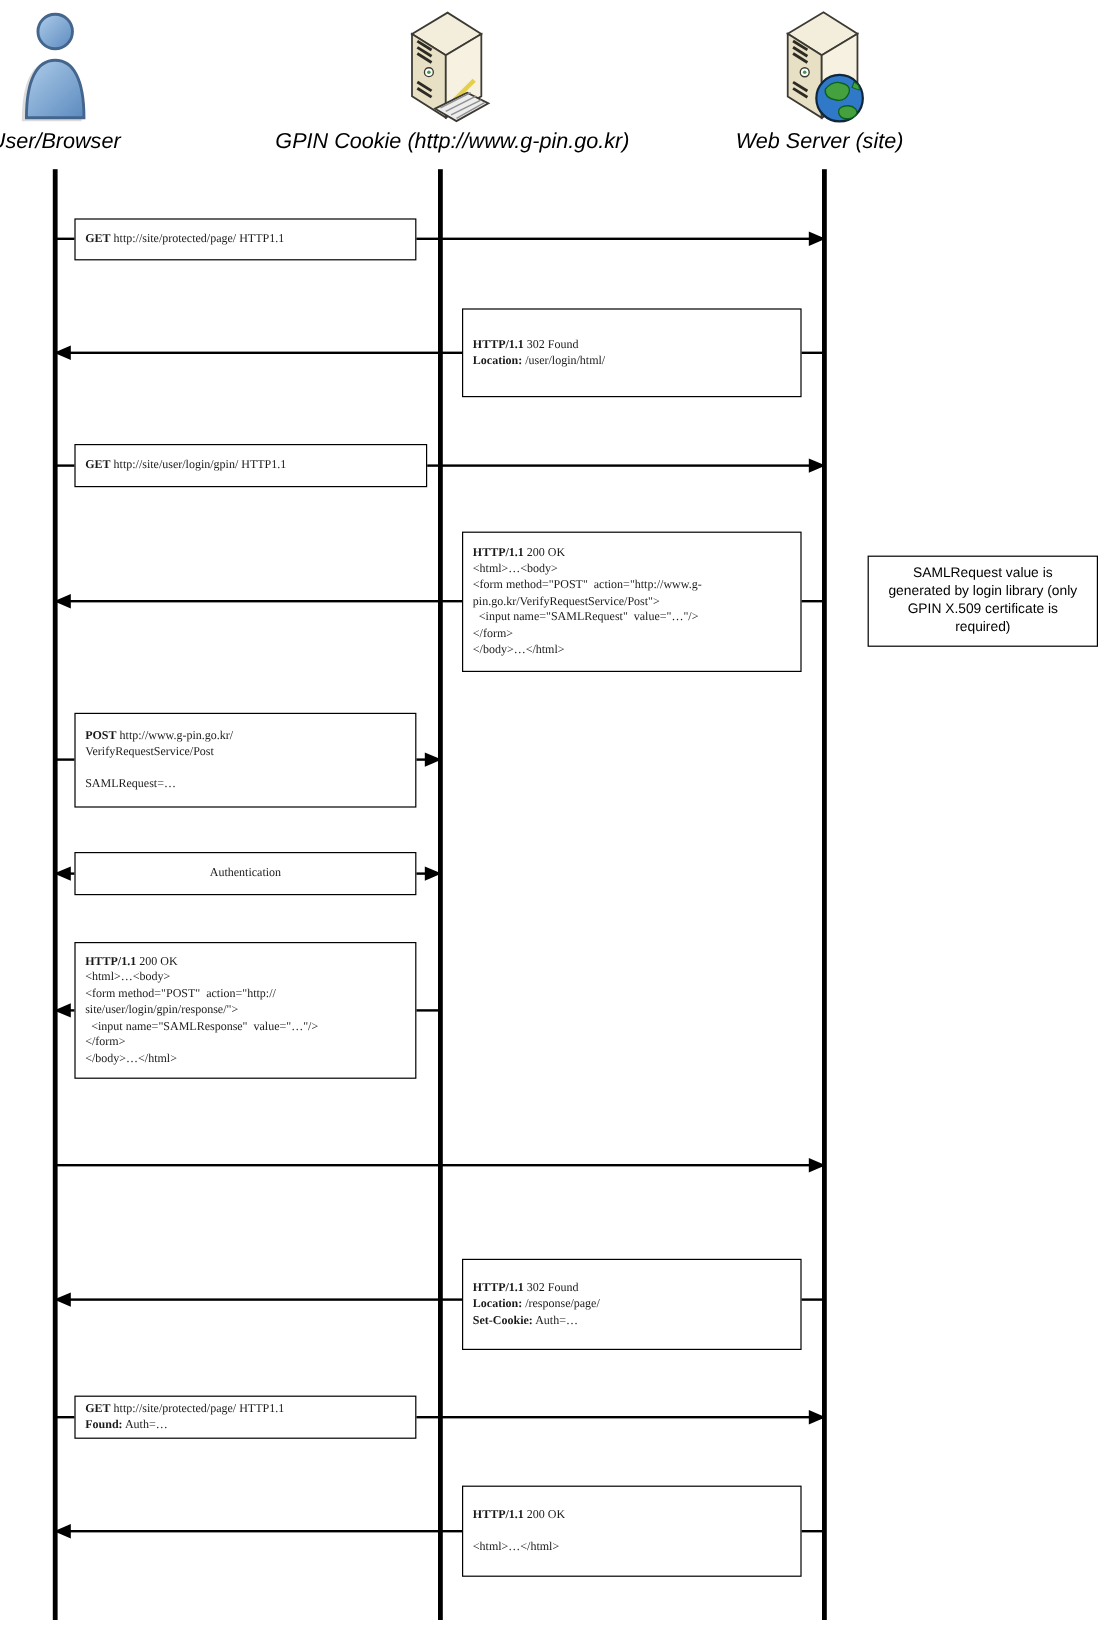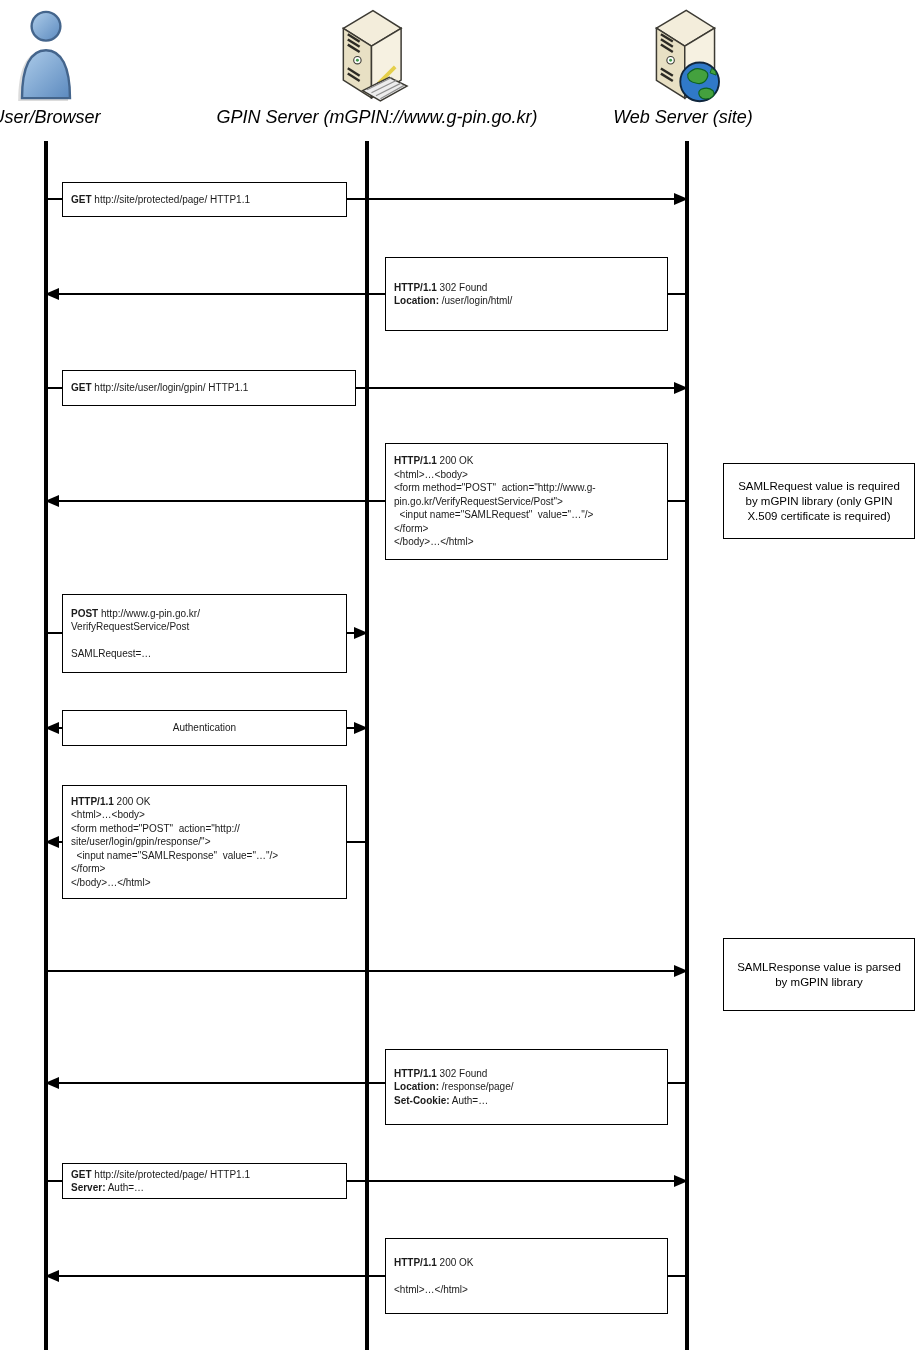--- a/index.html
+++ b/index.html
@@ -11,21 +11,21 @@
   .actor-icon{position:absolute;z-index:2;}
   .arrow{position:absolute;height:12px;z-index:2;}
   .shaft{position:absolute;left:0;right:0;top:5px;height:2px;background:#000;}
   .head-r{position:absolute;right:-1px;top:0;width:0;height:0;
           border-left:14px solid #000;border-top:6px solid transparent;border-bottom:6px solid transparent;}
   .head-l{position:absolute;left:-1px;top:0;width:0;height:0;
           border-right:14px solid #000;border-top:6px solid transparent;border-bottom:6px solid transparent;}
   .msgbox{position:absolute;background:#fff;border:1px solid #000;z-index:3;
           display:flex;flex-direction:column;justify-content:center;
           padding:2px 8px;box-sizing:border-box;
-          font-family:Liberation Sans, sans-serif;font-size:10px;line-height:13.5px;color:#1a1a1a;}
+          font-family:Liberation Serif, serif;font-size:10px;line-height:13.5px;color:#1a1a1a;}
   .msgbox .line{white-space:pre;min-height:13.5px;}
   .msgbox.center .line{text-align:center;}
   .b{font-weight:bold;}
   .note{position:absolute;background:#fff;border:1px solid #000;z-index:3;
         display:flex;align-items:center;justify-content:center;text-align:center;
         font-size:11.5px;line-height:15px;padding:4px 12px;box-sizing:border-box;}
 </style>
 </head>
 <body>
 
@@ -95,21 +95,21 @@
       <g>
         <circle cx="72" cy="106" r="26" fill="#3079c8" stroke="#10263d" stroke-width="2.5"></circle>
         <path d="M56,96 q8,-10 18,-7 q12,3 8,12 q-4,9 -14,7 q-13,-2 -12,-12 Z" fill="#44a13e" stroke="#0c611f" stroke-width="1.5"></path>
         <path d="M74,116 q10,-4 16,2 q4,6 -4,10 q-10,3 -14,-3 q-3,-6 2,-9 Z" fill="#44a13e" stroke="#0c611f" stroke-width="1.5"></path>
         <path d="M88,88 q7,3 6,9 l-8,-3 Z" fill="#44a13e" stroke="#0c611f" stroke-width="1.2"></path>
       </g>
     </svg>
   </div>
 
   <span class="actor-label" style="left:46px;">User/Browser</span>
-  <span class="actor-label" style="left:377px;">GPIN Server (mGPIN://www.g-pin.go.kr)</span>
+  <span class="actor-label" style="left:377px;">GPIN Cookie (http://www.g-pin.go.kr)</span>
   <span class="actor-label" style="left:683px;text-align:right;">Web Server (site)</span>
 
   <div class="lifeline" style="left:44px;"></div>
   <div class="lifeline" style="left:365px;"></div>
   <div class="lifeline" style="left:685px;"></div>
 
   <div class="arrow" style="left:46px;top:193px;width:641px;">
       <div class="shaft"></div>
       <div class="head-r"></div>
     </div>
@@ -201,25 +201,24 @@
 
 
   <div class="msgbox" style="left:385px;top:1049px;width:283px;height:76px;">
     <div class="line"><span class="b">HTTP/1.1</span><span> 302 Found</span></div>
     <div class="line"><span class="b">Location:</span><span> /response/page/</span></div>
     <div class="line"><span class="b">Set-Cookie:</span><span> Auth=…</span></div>
   </div>
 
   <div class="msgbox" style="left:62px;top:1163px;width:285px;height:36px;">
     <div class="line"><span class="b">GET</span><span> http://site/protected/page/ HTTP1.1</span></div>
-    <div class="line"><span class="b">Server:</span><span> Auth=…</span></div>
+    <div class="line"><span class="b">Found:</span><span> Auth=…</span></div>
   </div>
 
   <div class="msgbox" style="left:385px;top:1238px;width:283px;height:76px;">
     <div class="line"><span class="b">HTTP/1.1</span><span> 200 OK</span></div>
     <div class="line"><span class="b"></span><span></span></div>
     <div class="line"><span class="b"></span><span>&lt;html&gt;…&lt;/html&gt;</span></div>
   </div>
 
-  <div class="note" style="left:723px;top:463px;width:192px;height:76px;">SAMLRequest value is required by mGPIN library (only GPIN X.509 certificate is required)</div>
-  <div class="note" style="left:723px;top:938px;width:192px;height:73px;">SAMLResponse value is parsed by mGPIN library</div>
+  <div class="note" style="left:723px;top:463px;width:192px;height:76px;">SAMLRequest value is generated by login library (only GPIN X.509 certificate is required)</div>
 
 </div>
 
 </body></html>

